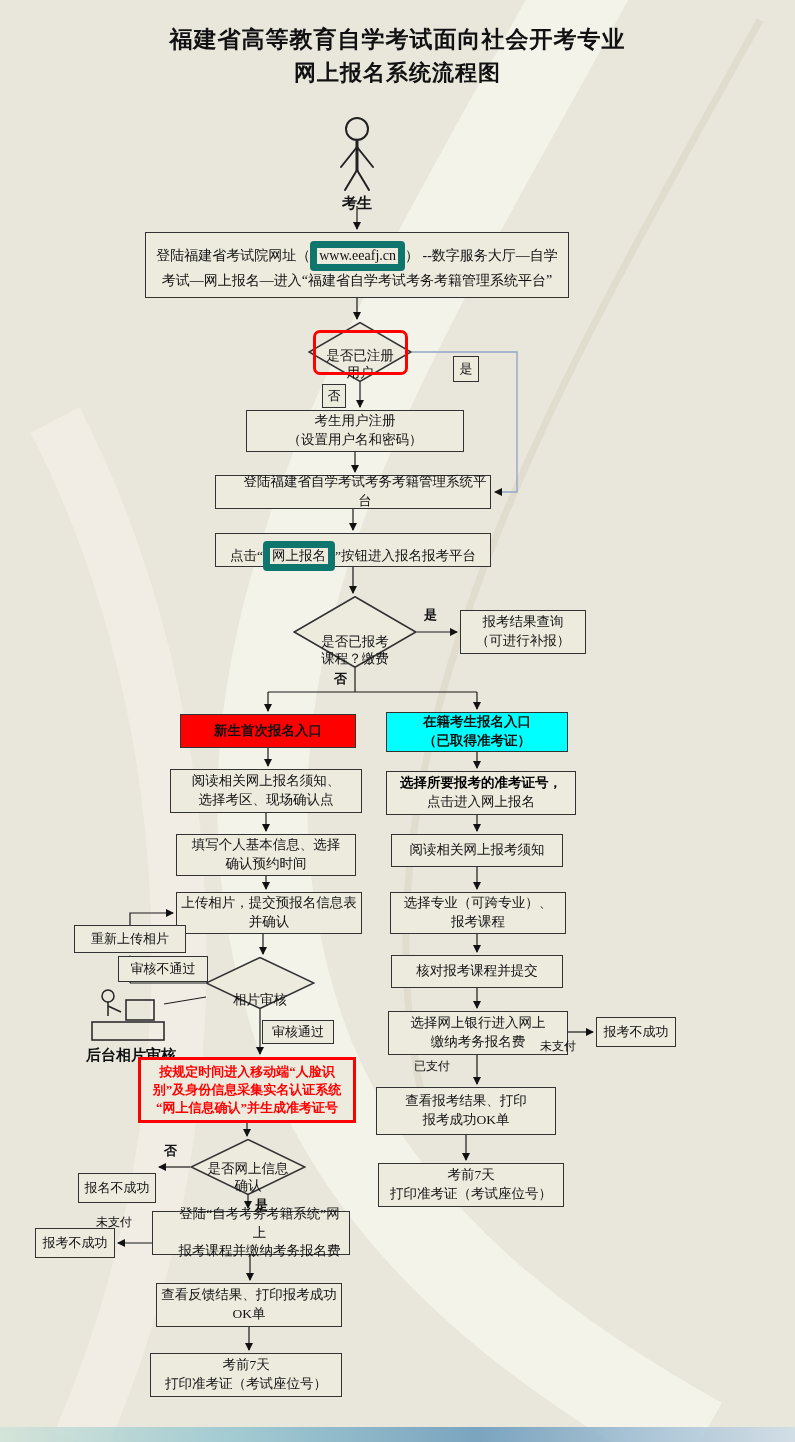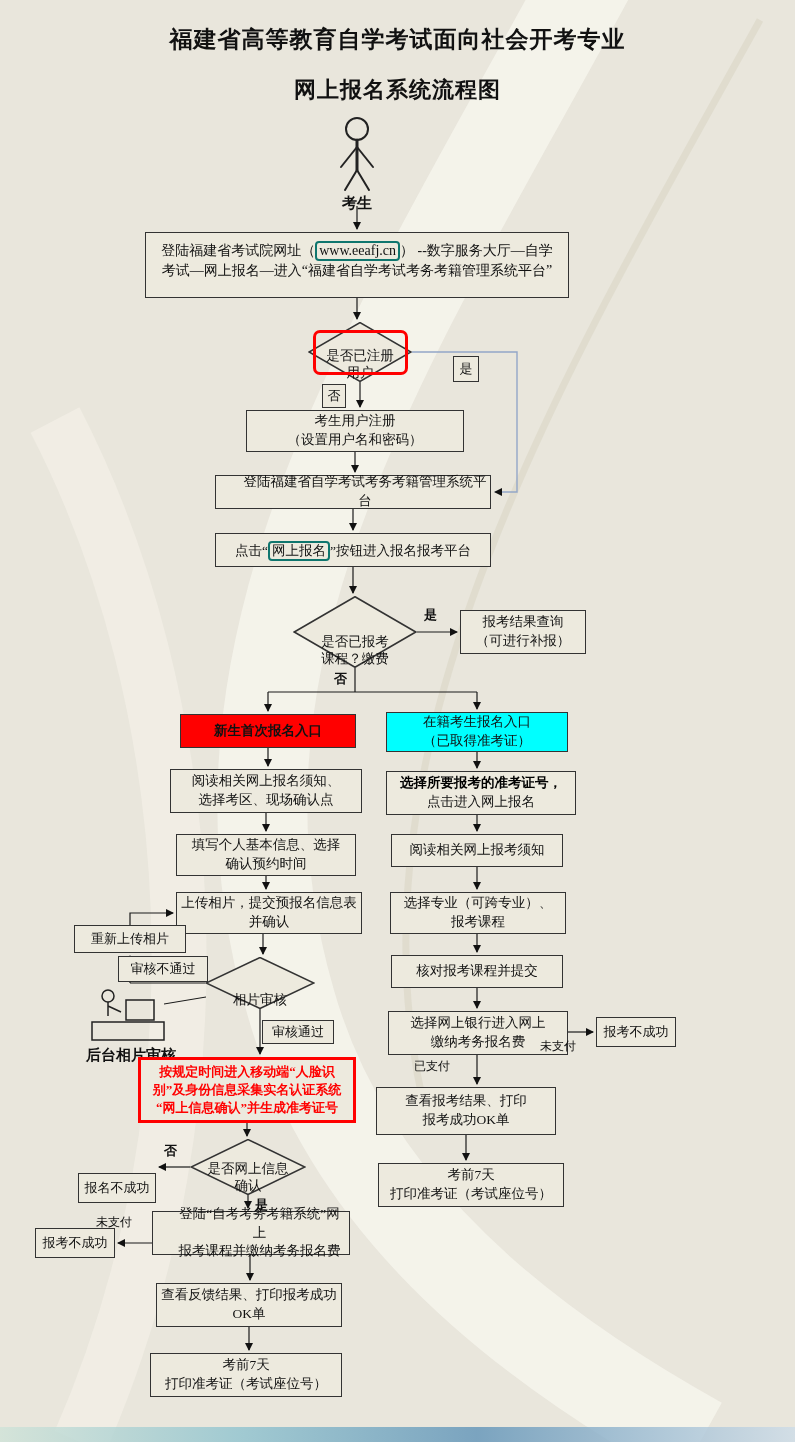--- a/index.html
+++ b/index.html
@@ -5,44 +5,44 @@
   * { margin:0; padding:0; box-sizing:border-box; }
   html,body { background:#9a9a92; }
   #canvas {
     position:relative; width:795px; height:1442px; margin:0 auto;
     background:#e9e6dc; overflow:hidden; color:#111;
     font-family:"Liberation Serif","DejaVu Serif",serif;
   }
   .layer { position:absolute; left:0; top:0; }
   .title-wrap { position:absolute; left:0; top:24px; width:795px; text-align:center; }
   .title-l1 { font-size:23px; font-weight:bold; letter-spacing:1px; }
-  .title-l2 { font-size:22px; font-weight:bold; letter-spacing:1px; margin-top:20px; }
+  .title-l2 { font-size:22px; font-weight:bold; letter-spacing:1px; margin-top:3px; }
   .box {
     position:absolute; border:1px solid #333; background:#edeade;
     display:flex; flex-direction:column; align-items:center; justify-content:center;
     text-align:center; font-size:13.5px; line-height:1.38; padding:1px 3px;
   }
   .diamond { position:absolute; }
   .diamond svg { position:absolute; left:0; top:0; width:100%; height:100%; }
   .dtext {
     position:absolute; inset:0; display:flex; flex-direction:column;
     align-items:center; justify-content:flex-end; text-align:center;
     font-size:13.5px; font-weight:normal; line-height:1.3;
   }
   .lblbox {
     position:absolute; border:1px solid #333; background:#edeade;
     display:flex; align-items:center; justify-content:center;
     font-size:13px; text-align:center; line-height:1.2;
   }
   .lbltext { position:absolute; font-size:13px; font-weight:bold; }
   .lblsmall { position:absolute; font-size:12px; }
   .red-annot { position:absolute; border:3px solid #ff0000; border-radius:7px; background:transparent; }
-  .red-inline { display:inline-block; border:2px solid #0f766e; border-radius:4px; padding:0 2px; line-height:1.15; }
+  .red-inline { display:inline-block; border:7px solid #0f766e; border-radius:4px; padding:0 2px; line-height:1.15; }
   .red-entry { background:#ff0000; font-weight:bold; }
-  .cyan-entry { background:#00ffff; font-weight:normal;text-align:right; }
+  .cyan-entry { background:#00ffff; font-weight:bold;text-align:right; }
   .red-notice { border:3px solid #ff0000; color:#ff0000; font-weight:bold; font-size:13px; background:#edeade; }
   .red-line { color:#000000; font-weight:bold; }
   .backoffice-lbl { position:absolute; font-size:15px; font-weight:bold; }
   .actor-lbl { position:absolute; font-size:15px; font-weight:bold; text-align:center; }
   .bottom-band {
     position:absolute; left:0; bottom:0; width:795px; height:15px; opacity:.8;
     background:linear-gradient(to right,#cfe3d8 0%,#8fc3cf 30%,#5f93b8 60%,#cddce8 100%);
   }
 </style>
 </head>

